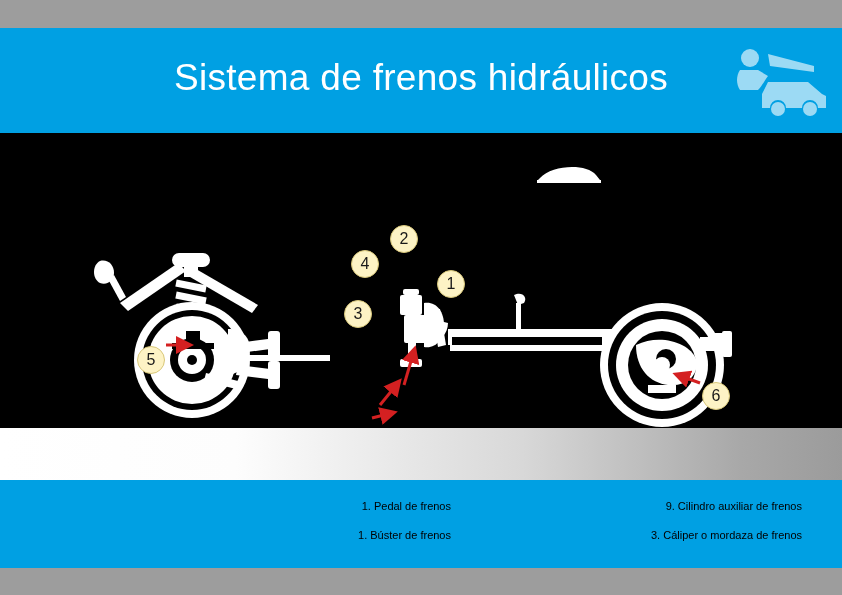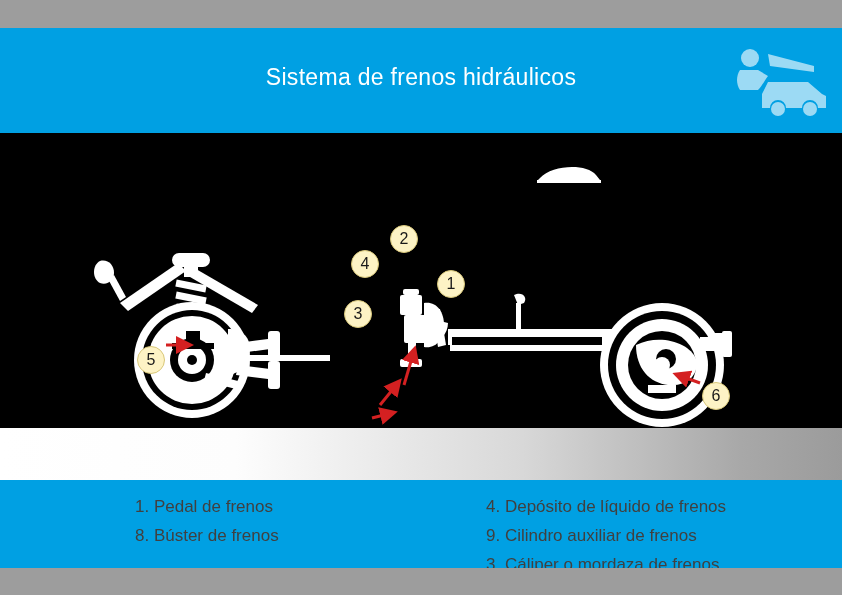--- a/index.html
+++ b/index.html
@@ -32,21 +32,21 @@
   .header-title {
     position: absolute;
     left: 0;
     top: 0;
     width: 842px;
     height: 105px;
     display: flex;
     align-items: center;
     justify-content: center;
     color: #ffffff;
-    font-size: 23px;
+    font-size: 37px;
     font-weight: normal;
     letter-spacing: 0.3px;
     padding-bottom: 6px;
     box-sizing: border-box;
   }
   .header-logo {
     position: absolute;
     right: 12px;
     top: 18px;
     width: 120px;
@@ -110,24 +110,25 @@
     flex-direction: column;
     gap: 4px;
   }
   .legend-col.left {
     padding-left: 95px;
   }
   .legend-col.right {
     padding-left: 35px;
   }
   .legend-item {
-    color: #404040;
-    font-size: 17px;
+    color: #000000;
+    font-size: 11px;
     line-height: 25px;
     white-space: nowrap;
+    text-align: right;
   }
   .footer-bar {
     position: absolute;
     left: 0;
     top: 568px;
     width: 842px;
     height: 27px;
     background: #9d9d9d;
   }
   .top-bar {
@@ -286,23 +287,22 @@
     <div class="callout" style="left:702px; top:249px;">
       <span>6</span>
     </div>
   </div>
 
   <div class="gradient-band"></div>
 
   <div class="legend">
     <div class="legend-col left">
       <div class="legend-item">1. Pedal de frenos</div>
-      <div class="legend-item">8. Búster de frenos</div>
+      <div class="legend-item">1. Búster de frenos</div>
     </div>
     <div class="legend-col right">
-      <div class="legend-item">4. Depósito de líquido de frenos</div>
       <div class="legend-item">9. Cilindro auxiliar de frenos</div>
       <div class="legend-item">3. Cáliper o mordaza de frenos</div>
     </div>
   </div>
 
   <div class="footer-bar"></div>
 </div>
 
 </body></html>

